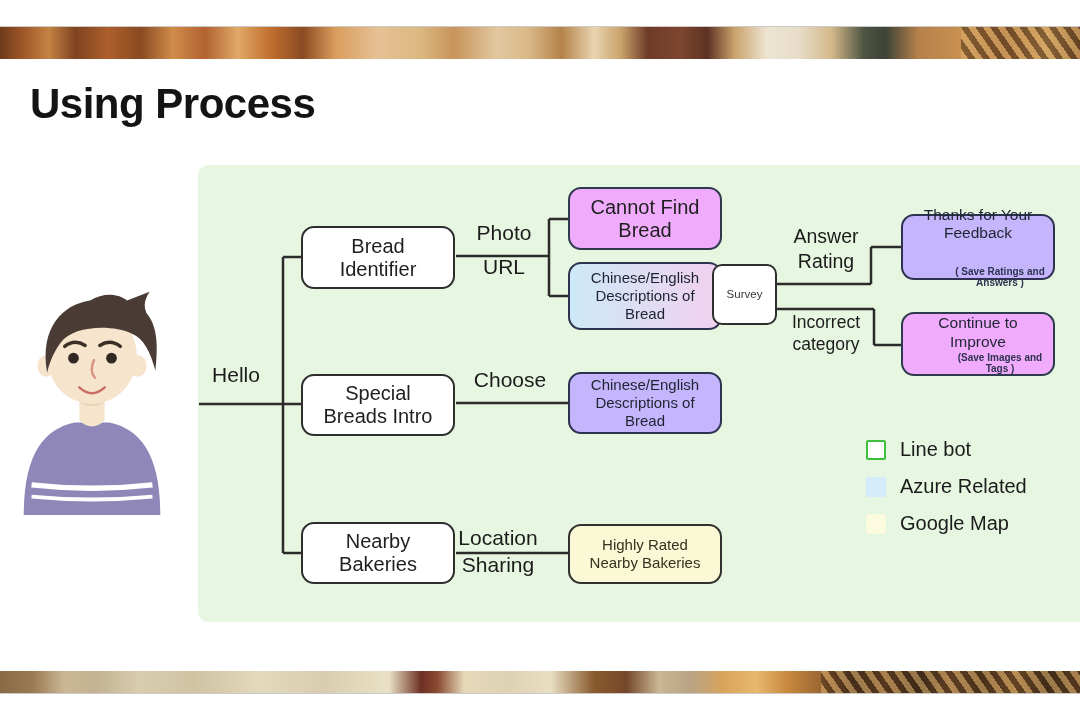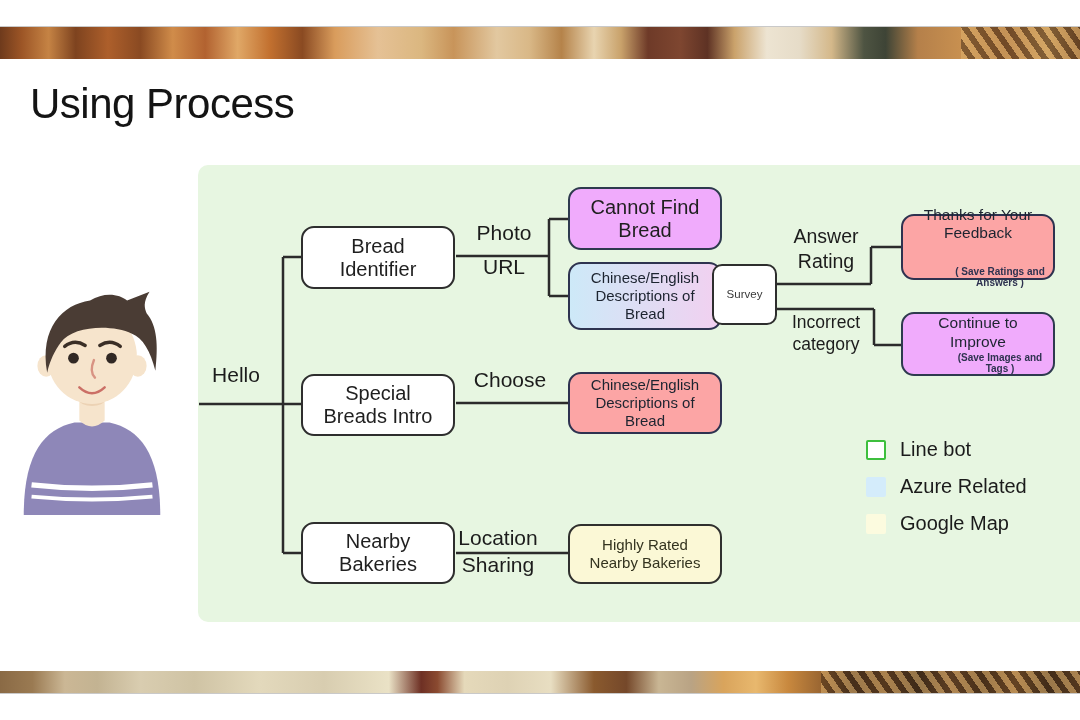--- a/index.html
+++ b/index.html
@@ -18,34 +18,34 @@
   .strip-bottom{top:671px;height:22px;border-bottom:1px solid #c9c9c9;
     background:linear-gradient(90deg,#8a6a45 0%,#9a7a52 3%,#cbb795 6%,#c3b392 9%,#d9cdb0 13%,
       #cfc3a4 18%,#e3d9bc 24%,#d8cdb0 30%,#eae2c6 36%,#6e3024 39%,#8a4a30 40.5%,#e5d9ba 43%,
       #ded2b4 47%,#e8dec2 51%,#8a5a2e 55%,#75482a 58%,#c9b694 61%,#b9a384 64%,#d9a45c 67%,
       #e8b86e 70%,#c8883e 73%,#9a6632 76%,#4e3420 79%,#6b4626 82%,#3e2c1c 85%,#7a5230 88%,
       #52381f 91%,#8a5e32 94%,#45301d 97%,#6b4828 100%);}
   .weave{position:absolute;top:0;bottom:0;right:0;width:24%;
     background:repeating-linear-gradient(55deg,rgba(222,178,110,.55) 0 6px,rgba(62,40,20,.5) 6px 12px);}
   .weave-small{width:11%;}
 
-  .title{left:30px;top:80px;font-size:42px;font-weight:400;letter-spacing:-.5px;color:#141414;}
+  .title{left:30px;top:80px;font-size:42px;font-weight:700;letter-spacing:-.5px;color:#141414;}
 
   .panel{left:198px;top:165px;width:882px;height:457px;background:#e7f6e1;
          border-radius:10px 0 0 10px;}
 
   svg.connectors{left:0;top:0;}
 
   .node{display:flex;flex-direction:column;align-items:center;justify-content:center;
         text-align:center;white-space:pre-line;border:2.5px solid #2e2e2e;border-radius:13px;
         box-sizing:border-box;line-height:1.15;padding:2px 4px;background:#fff;}
   .big{font-size:20px;color:#1f1f1f;}
   .small{font-size:15px;color:#1d2430;line-height:1.18;}
   .azure{background:#f0abfc;border-color:#2e3a4e;}
-  .pink{background:#fca5a5;border-color:#2e3250;gap:23px;}
+  .pink{background:#c4b5fd;border-color:#2e3250;gap:23px;}
   .grad{background:linear-gradient(90deg,#cde9f8,#f2d0f0);border-color:#2e3350;}
   .yellow{background:#fbf8d6;border-color:#30302e;color:#33331f;}
   .note{font-size:10px;font-weight:700;color:#2e3250;line-height:1.1;margin-top:1px;white-space:pre-line;margin-left:44px;}
   .survey-box{font-size:11.5px;color:#3a3a3a;border-radius:10px;}
 
   .edge-label{text-align:center;white-space:pre-line;font-size:21px;color:#1c1c1c;line-height:1.28;}
 
   .legend{left:866px;top:431px;}
   .legend-row{display:flex;align-items:center;height:37px;}
   .legend-swatch{width:16px;height:16px;border:2px solid transparent;border-radius:2px;margin-right:14px;}

